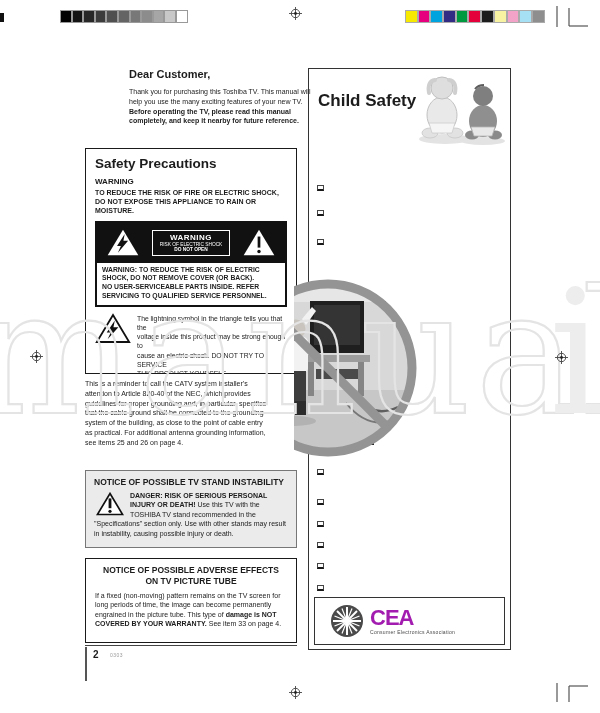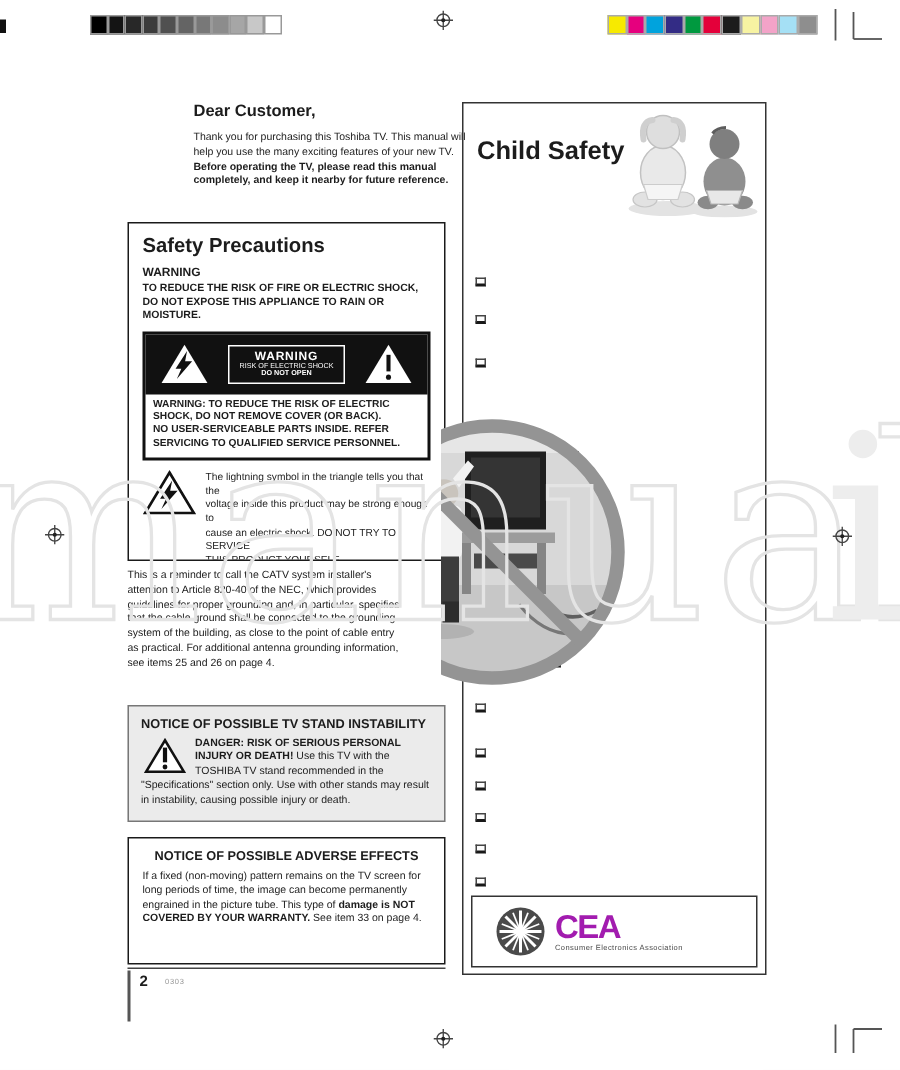--- a/index.html
+++ b/index.html
@@ -215,20 +215,21 @@
       <svg class="tri" width="28" height="24" viewBox="0 0 40 34">
         <polygon points="20,2 38,32 2,32" fill="#fff" stroke="#111" stroke-width="2.4"></polygon>
         <rect x="18" y="9" width="4" height="14" fill="#111"></rect>
         <circle cx="20" cy="27.5" r="2.3" fill="#111"></circle>
       </svg>
       <p><b>DANGER: RISK OF SERIOUS PERSONAL INJURY OR DEATH!</b> <span>Use this TV with the TOSHIBA TV stand recommended in the "Specifications" section only. Use with other stands may result in instability, causing possible injury or death.</span></p>
     </section>
 
     <section class="tube-box">
       <h4>NOTICE OF POSSIBLE ADVERSE EFFECTS</h4>
+      <h4>ON TV PICTURE TUBE</h4>
       <p><span>If a fixed (non-moving) pattern remains on the TV screen for long periods of time, the image can become permanently engrained in the picture tube. This type of </span><b>damage is NOT COVERED BY YOUR WARRANTY.</b><span> See item 33 on page 4.</span></p>
     </section>
 
     <div class="foot">
       <div class="spine"></div>
       <div class="pagenum">2</div>
       <div class="doccode">0303</div>
     </div>
   </div>
 

